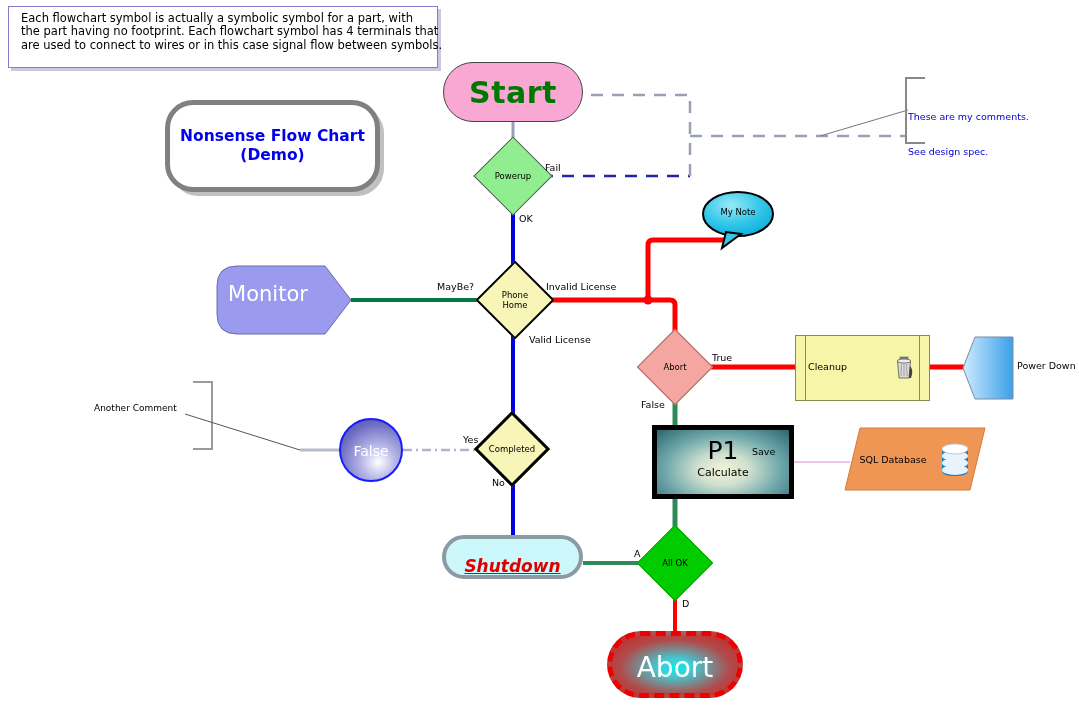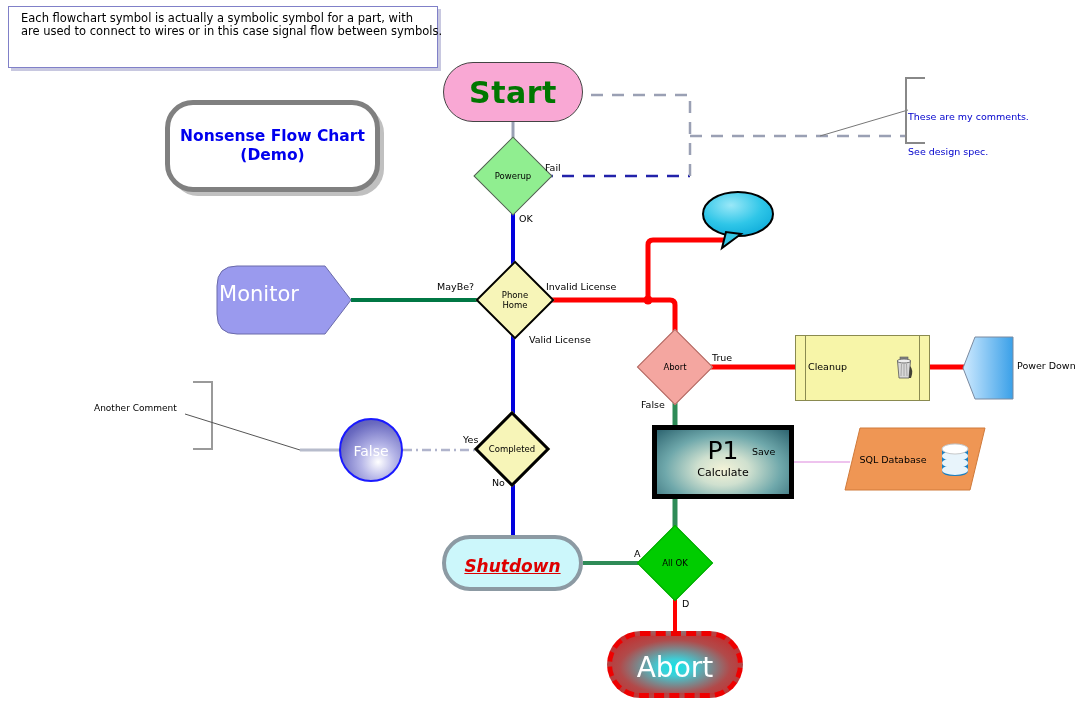--- a/index.html
+++ b/index.html
@@ -58,21 +58,21 @@
     background:#f7f5b8;border:2px solid #000;}
   #phonehome .t{font-size:8.5px;}
   #abortd{left:648px;top:340px;width:54px;height:54px;
     background:#f4a6a0;border:1px solid #b06a64;}
   #completed{left:485px;top:422px;width:54px;height:54px;
     background:#f7f5b8;border:3px solid #000;}
   #allok{left:648px;top:536px;width:54px;height:54px;
     background:#00cc00;border:1px solid #0a0;}
 
   
-  #monitor{left:205px;top:266px;width:134px;height:68px;}
+  #monitor{left:214px;top:266px;width:134px;height:68px;}
   #monitor .t{
     position:absolute;left:0;right:26px;top:16px;text-align:center;
     color:#ffffff;font-size:21px;
   }
 
   
   #mynote{left:702px;top:192px;width:72px;height:56px;}
   #mynote .t{
     position:absolute;left:0;right:0;top:15px;text-align:center;
     font-size:8.5px;color:#000;
@@ -123,21 +123,21 @@
     font-size:11px;color:#000;}
 
   
   #sqldb{left:845px;top:428px;width:140px;height:62px;}
   #sqldb .t{position:absolute;left:10px;top:26px;width:76px;
     text-align:center;font-size:9.5px;color:#000;}
   #dbicon{position:absolute;left:90px;top:12px;width:40px;height:40px;}
 
   
   #shutdown{
-    left:442px;top:535px;width:141px;height:56px;
+    left:442px;top:535px;width:141px;height:44px;
     border:4px solid #8c9aa3;border-radius:29px;background:#ccf7fb;
   }
   #shutdown .t{
     position:absolute;left:0;right:0;top:17px;text-align:center;
     color:#dd0000;font-weight:bold;font-style:italic;
     text-decoration:underline;font-size:17px;
   }
 
   
   #abortfinal{
@@ -226,20 +226,21 @@
       <radialGradient id="notegrad" cx="40%" cy="30%" r="80%">
         <stop offset="0%" stop-color="#9ae8f8"></stop>
         <stop offset="55%" stop-color="#2fc6e8"></stop>
         <stop offset="100%" stop-color="#0aa8d8"></stop>
       </radialGradient>
     </defs>
   </svg>
 
   <div class="node" id="intro">
     <div>Each flowchart symbol is actually a symbolic symbol for a part, with</div>
+    <div>the part having no footprint. Each flowchart symbol has 4 terminals that</div>
     <div>are used to connect to wires or in this case signal flow between symbols.</div>
   </div>
 
   <div class="node" id="title-box">
     <div class="t">
       <span>Nonsense Flow Chart</span><br>
       <span>(Demo)</span>
     </div>
   </div>
 
@@ -252,20 +253,23 @@
   </div>
 
   <div class="node" id="monitor">
     <div class="t">Monitor</div>
   </div>
 
   <div class="node diamond" id="phonehome">
     <div class="t">Phone<br>Home</div>
   </div>
 
+  <div class="node" id="mynote">
+    <div class="t">My  Note</div>
+  </div>
 
   <div class="node diamond" id="abortd">
     <div class="t">Abort</div>
   </div>
 
   <div class="node" id="cleanup">
     <div class="t">Cleanup</div>
     <svg id="trash" viewBox="0 0 20 24">
       <rect x="6" y="1" width="8" height="2.4" fill="#888" stroke="#555" stroke-width=".6"></rect>
       <path d="M3.5 5 L16.5 5 L15 22 L5 22 Z" fill="#d8d8d8" stroke="#555" stroke-width=".8"></path>

